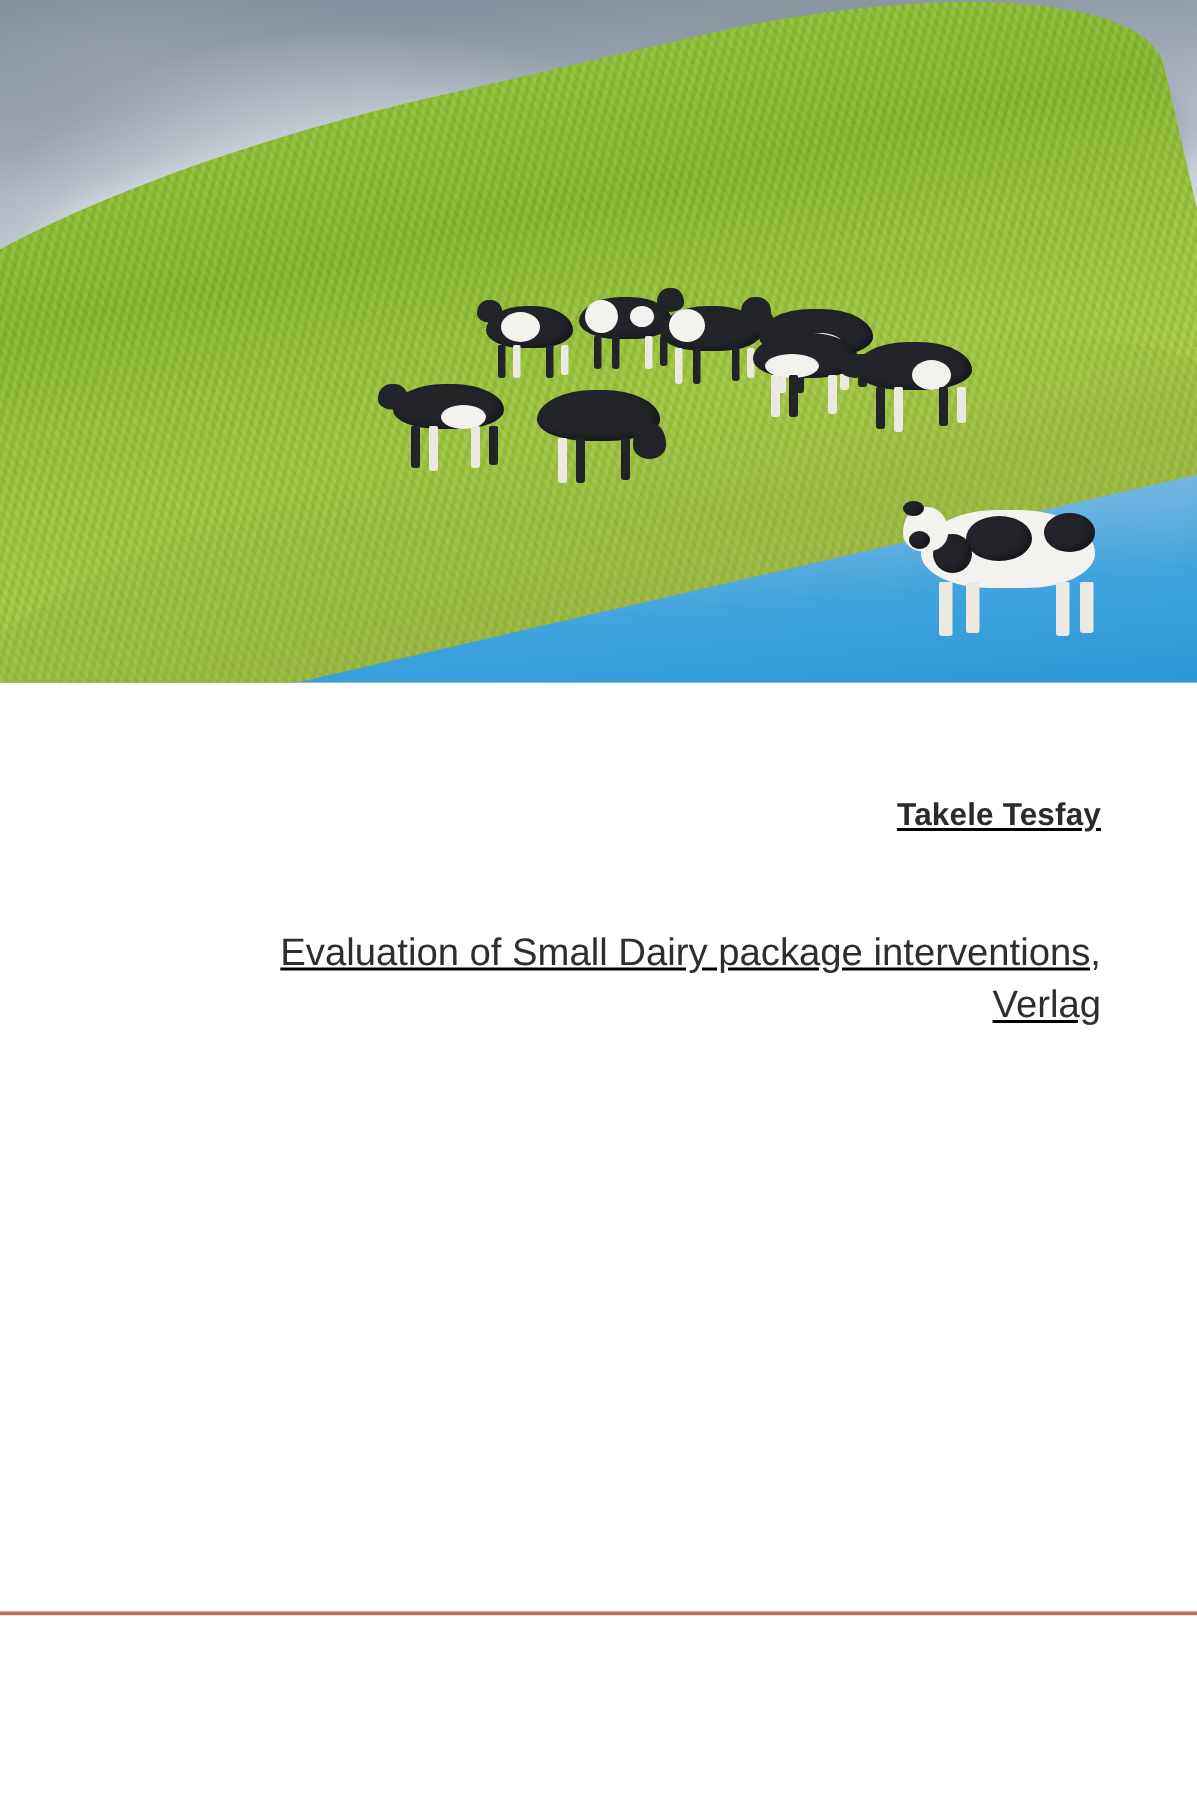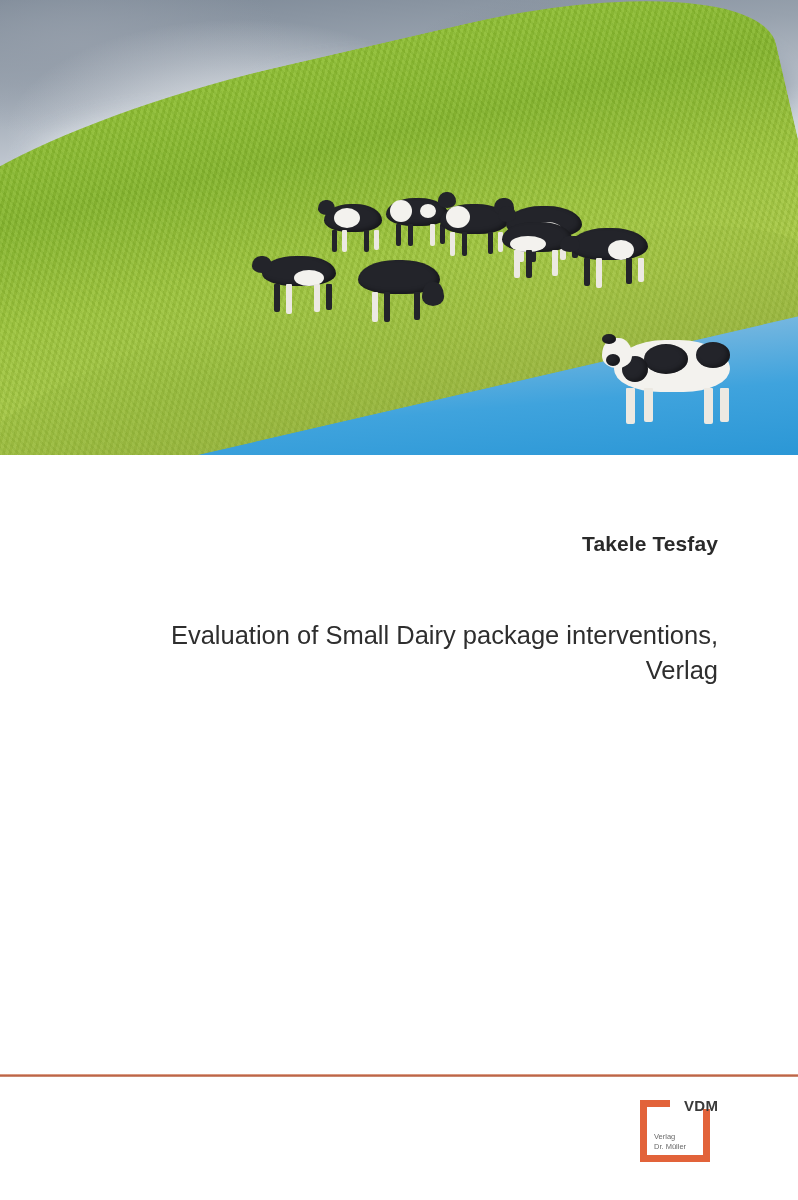--- a/index.html
+++ b/index.html
@@ -108,22 +108,23 @@
     position: absolute;
     background: #23242a;
     border-radius: 1px 1px 2px 2px;
   }
   .cow .leg.white { background: #ece9e2; }
 
   
   .textblock {
     position: absolute;
     left: 78px;
-    right: 80px;
+    right: 64px;
     top: 455px;
+    text-decoration: underline;
   }
   .author {
     text-align: right;
     font-size: 21px;
     font-weight: bold;
     color: #2a2a2a;
     letter-spacing: .1px;
     margin-top: 77px;
   }
   .title {
@@ -323,22 +324,14 @@
     </div>
 
     <div class="subtitle">
       <div>Evaluation of Small Dairy package interventions,</div>
       <div>Verlag</div>
     </div>
   </div>
 
   <div class="rule"></div>
 
-  <div class="logo">
-    <div class="bracket"></div>
-    <div class="bracket-gap"></div>
-    <div class="bracket-tick"></div>
-    <div class="vdm">VDM</div>
-    <div class="imprint">Verlag
-Dr. Müller</div>
-  </div>
 
 </div>
 
 </body></html>

